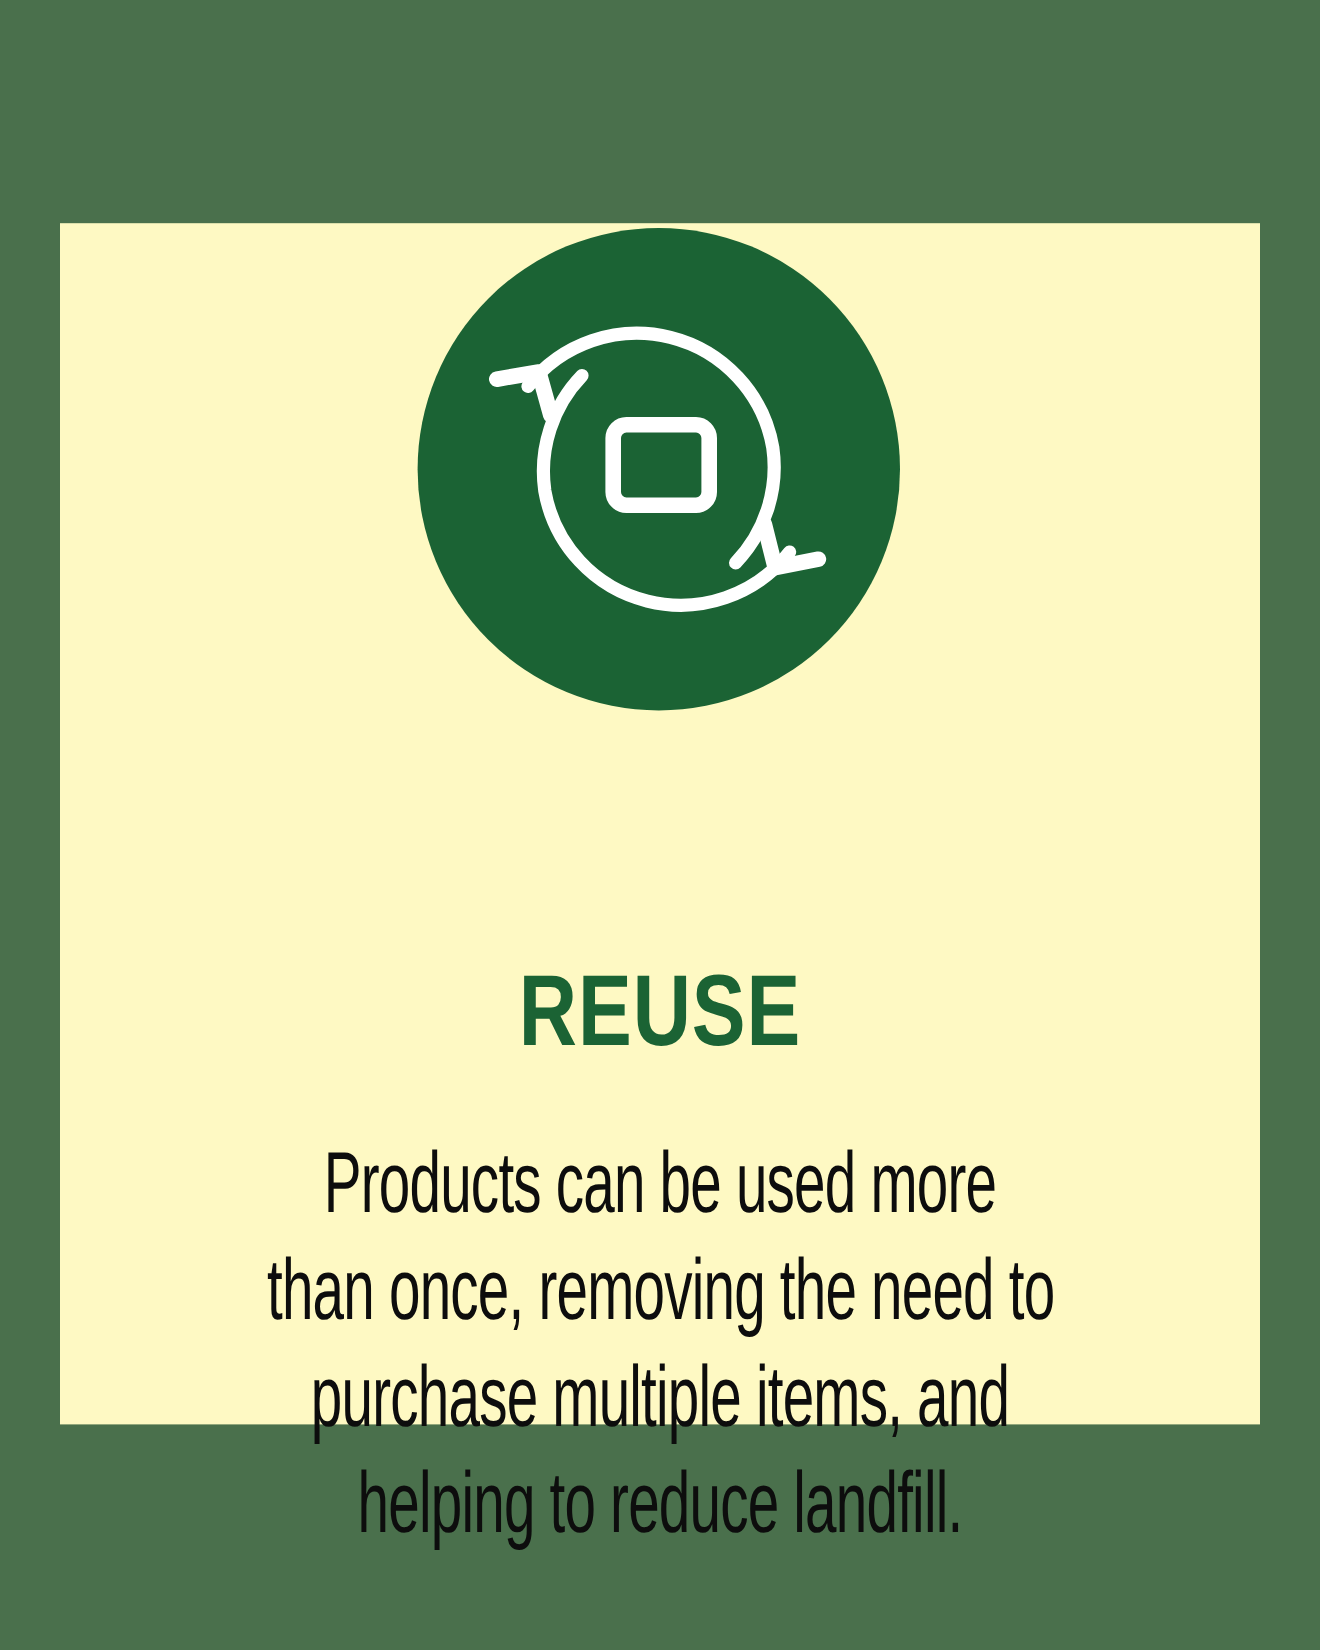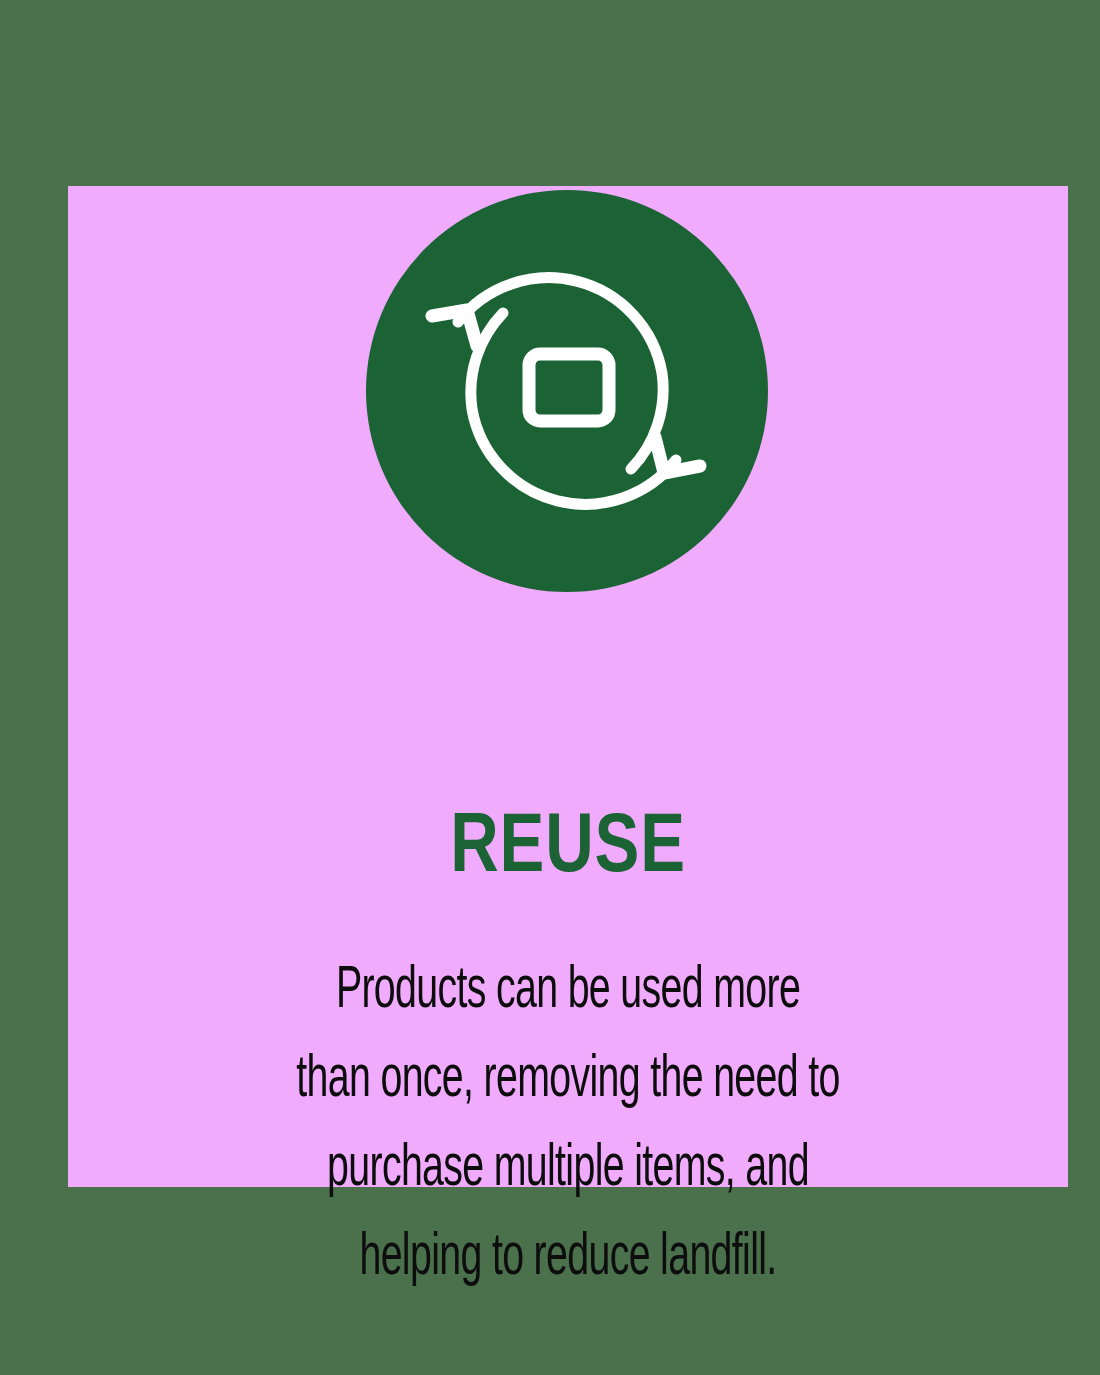--- a/index.html
+++ b/index.html
@@ -16,25 +16,24 @@
     position:relative;
   }
 
   
   #info-card {
     position:absolute;
     left:50px;
     top:186px;
     width:1000px;
     height:1001px;
-    background:#f0abfc;
+    background:#fef9c3;
     display:flex;
     flex-direction:column;
     align-items:center;
-    margin-left:18px;
   }
 
   
   #icon-badge {
     position:absolute;
     left:298px;   
     top:4px;      
     width:402px;
     height:402px;
     border-radius:50%;
@@ -63,21 +62,21 @@
   
   #body-copy {
     position:absolute;
     top:756px;
     left:0;
     width:100%;
     text-align:center;
     color:#0d0d0d;
     font-family:"Liberation Sans Narrow","Liberation Sans", sans-serif;
     font-weight:400;
-    font-size:60px;
+    font-size:72px;
     line-height:89px;
     letter-spacing:-1px;
   }
   #body-copy .copy-line {
     display:block;
     white-space:nowrap;
     transform:scaleX(0.655);
     transform-origin:50% 50%;
   }
 </style>

